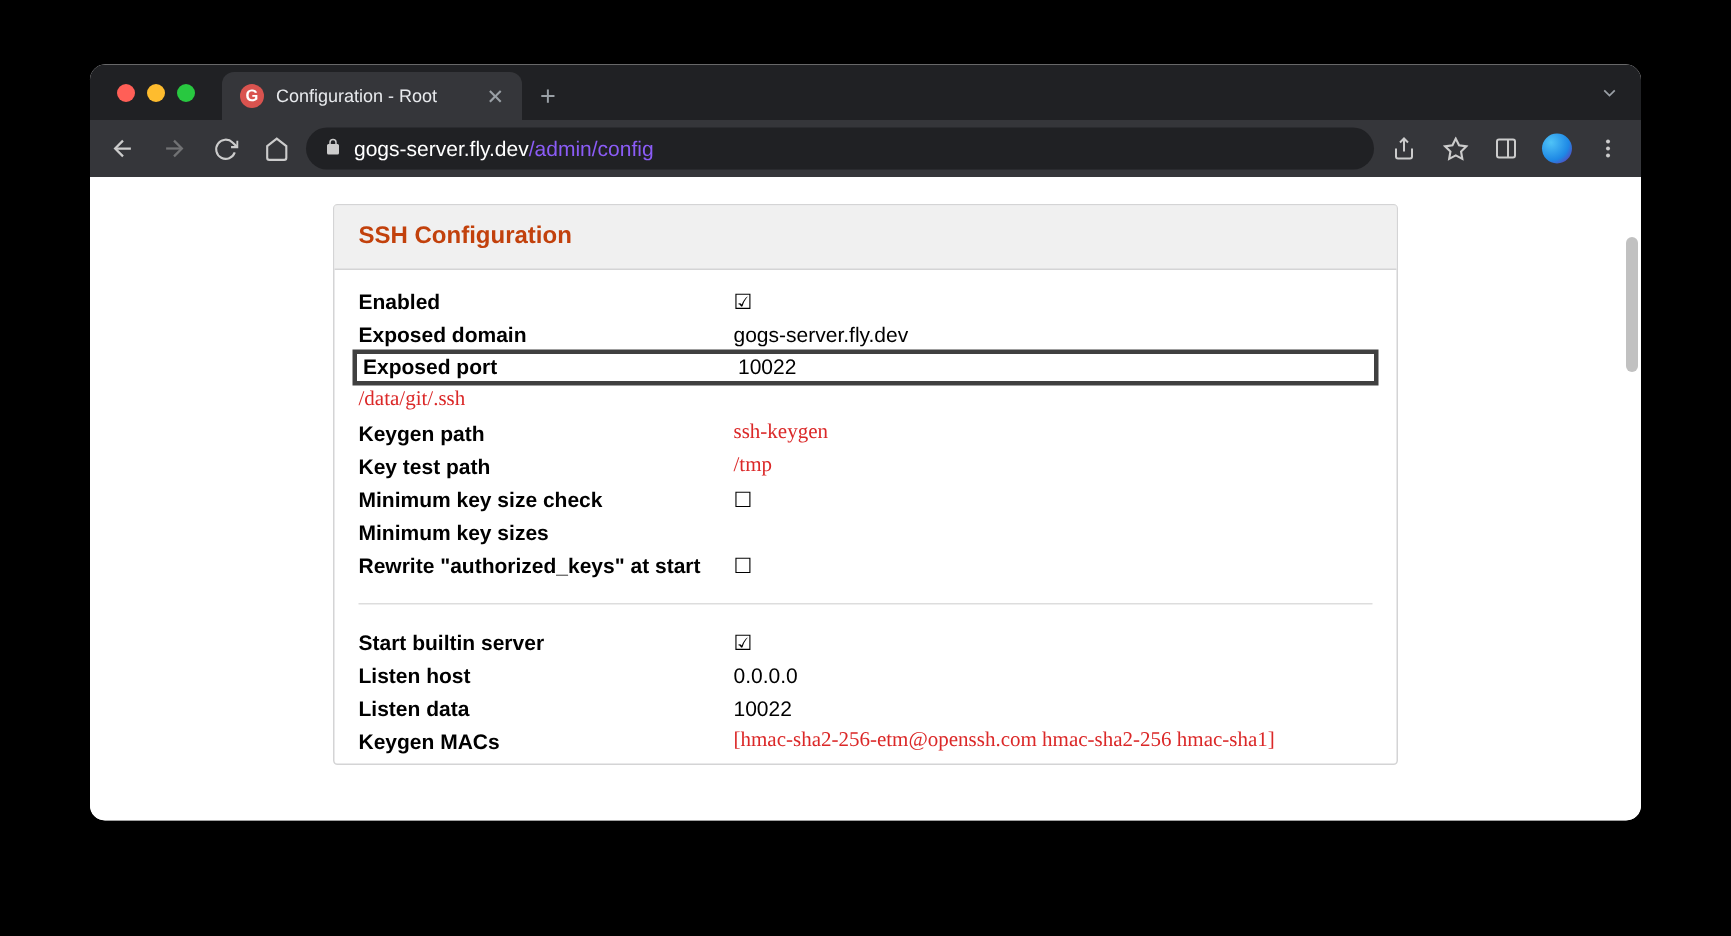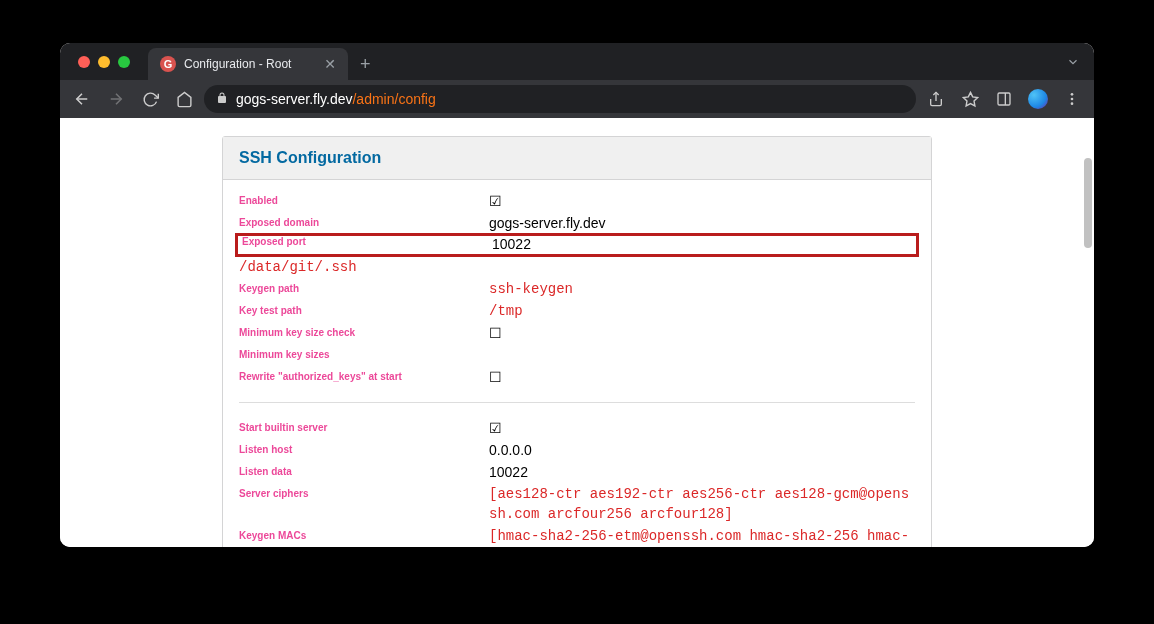--- a/index.html
+++ b/index.html
@@ -105,21 +105,21 @@
     border-radius: 14px;
     display: flex;
     align-items: center;
     padding: 0 12px;
     color: #ccc;
     font-size: 14px;
     gap: 8px;
   }
   .addr-bar .lock { font-size: 12px; }
   .addr-bar .url-domain { color: #fff; }
-  .addr-bar .url-path { color: #f97316; }
+  .addr-bar .url-path { color: #8b5cf6; }
   .toolbar-icon {
     width: 28px; height: 28px;
     display: flex; align-items: center; justify-content: center;
     color: #ccc;
     cursor: pointer;
     font-size: 15px;
   }
   .ext-icon {
     width: 20px; height: 20px; border-radius: 50%;
     background: radial-gradient(circle at 30% 30%, #4fc3f7, #1e88e5 60%, #7b1fa2);
@@ -139,50 +139,50 @@
     border: 1px solid #d4d4d5;
     border-radius: 3px;
     background: #fff;
   }
   .panel-header {
     background: #f0f0f0;
     border-bottom: 1px solid #d4d4d5;
     padding: 12px 16px;
     font-size: 16px;
     font-weight: 700;
-    color: #0369a1;
+    color: #c2410c;
   }
   .panel-body {
     padding: 10px 16px 4px 16px;
   }
   .cfg-row {
     display: flex;
     align-items: flex-start;
     padding: 1px 0;
     line-height: 20px;
   }
   .cfg-label {
     width: 250px;
     flex-shrink: 0;
     font-weight: 700;
-    color: #ec4899;
-    font-size: 10px;
+    color: #000000;
+    font-size: 14px;
   }
   .cfg-value {
     flex: 1;
     color: #000;
     font-size: 14px;
     word-break: break-all;
   }
   .cfg-value.code {
-    font-family: Liberation Mono, monospace;
+    font-family: Liberation Serif, serif;
     color: #db2828;
   }
   .highlight-row {
-    border: 3px solid #b91c1c;
+    border: 3px solid #404040;
     margin: -1px -4px;
     padding: 0px 4px 2px 4px;
     display: flex;
   }
   .divider {
     border: 0;
     border-top: 1px solid #ddd;
     margin: 14px 0;
   }
   
@@ -332,24 +332,20 @@
               </div>
               <div class="cfg-row">
                 <div class="cfg-label">Listen host</div>
                 <div class="cfg-value">0.0.0.0</div>
               </div>
               <div class="cfg-row">
                 <div class="cfg-label">Listen data</div>
                 <div class="cfg-value">10022</div>
               </div>
               <div class="cfg-row">
-                <div class="cfg-label">Server ciphers</div>
-                <div class="cfg-value code">[aes128-ctr aes192-ctr aes256-ctr aes128-gcm@openssh.com arcfour256 arcfour128]</div>
-              </div>
-              <div class="cfg-row">
                 <div class="cfg-label">Keygen MACs</div>
                 <div class="cfg-value code">[hmac-sha2-256-etm@openssh.com hmac-sha2-256 hmac-sha1]</div>
               </div>
             </div>
         </div>
       </div>
     </div>
   </div>
 
 </div>

